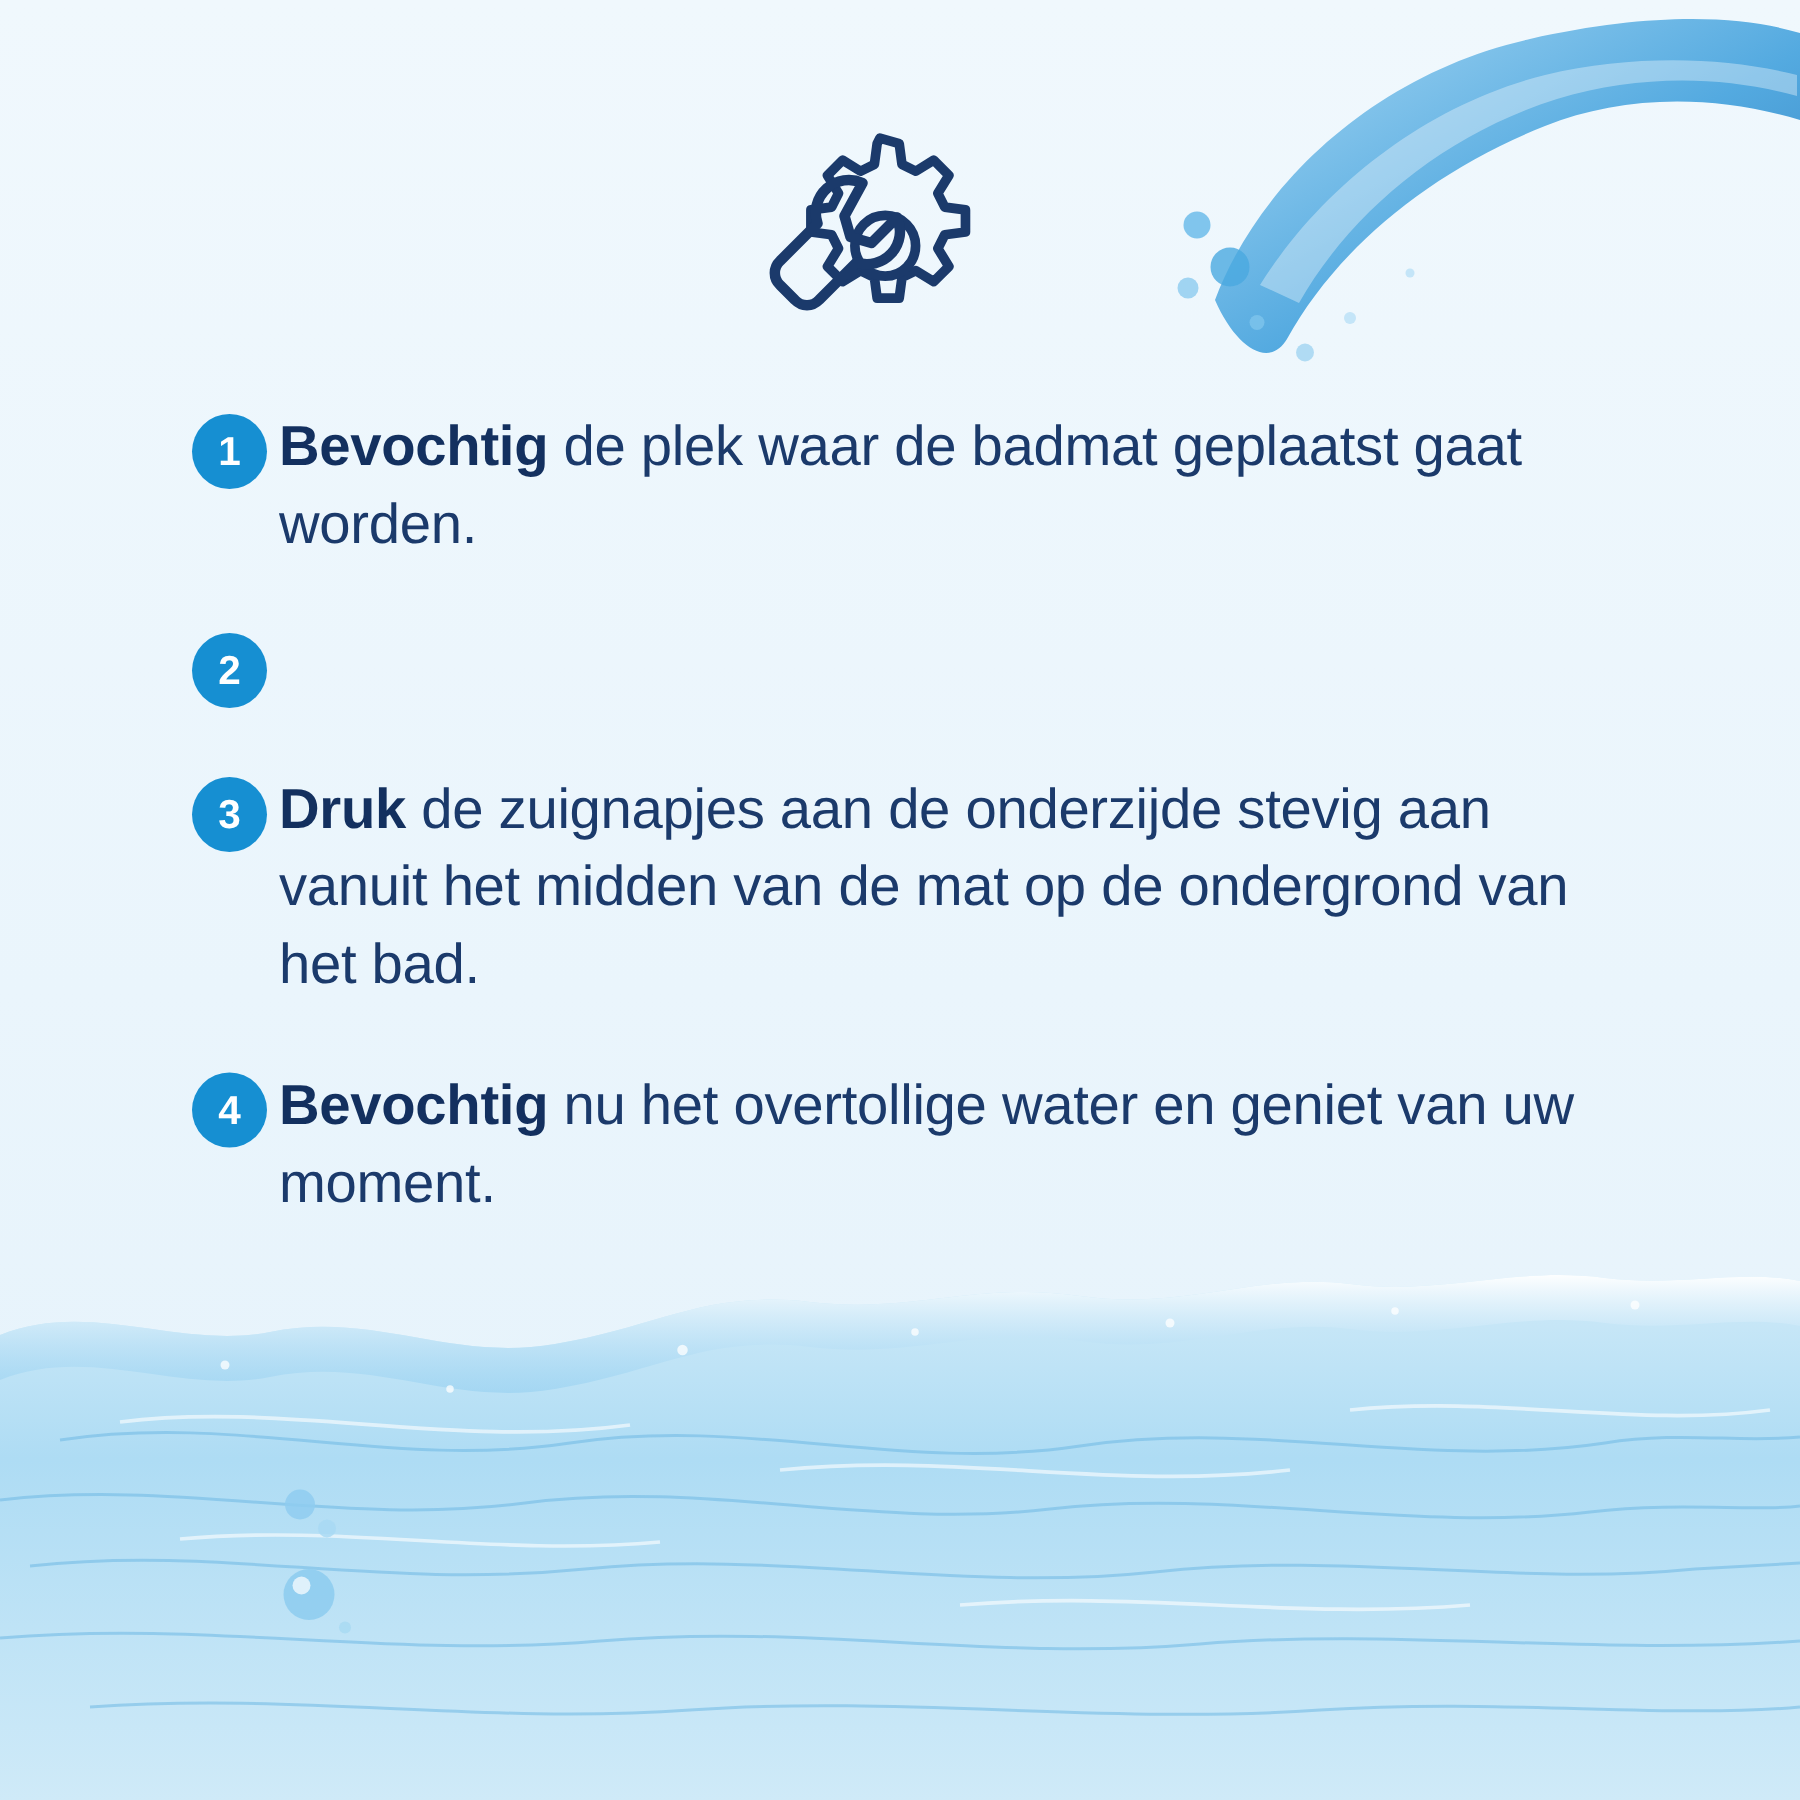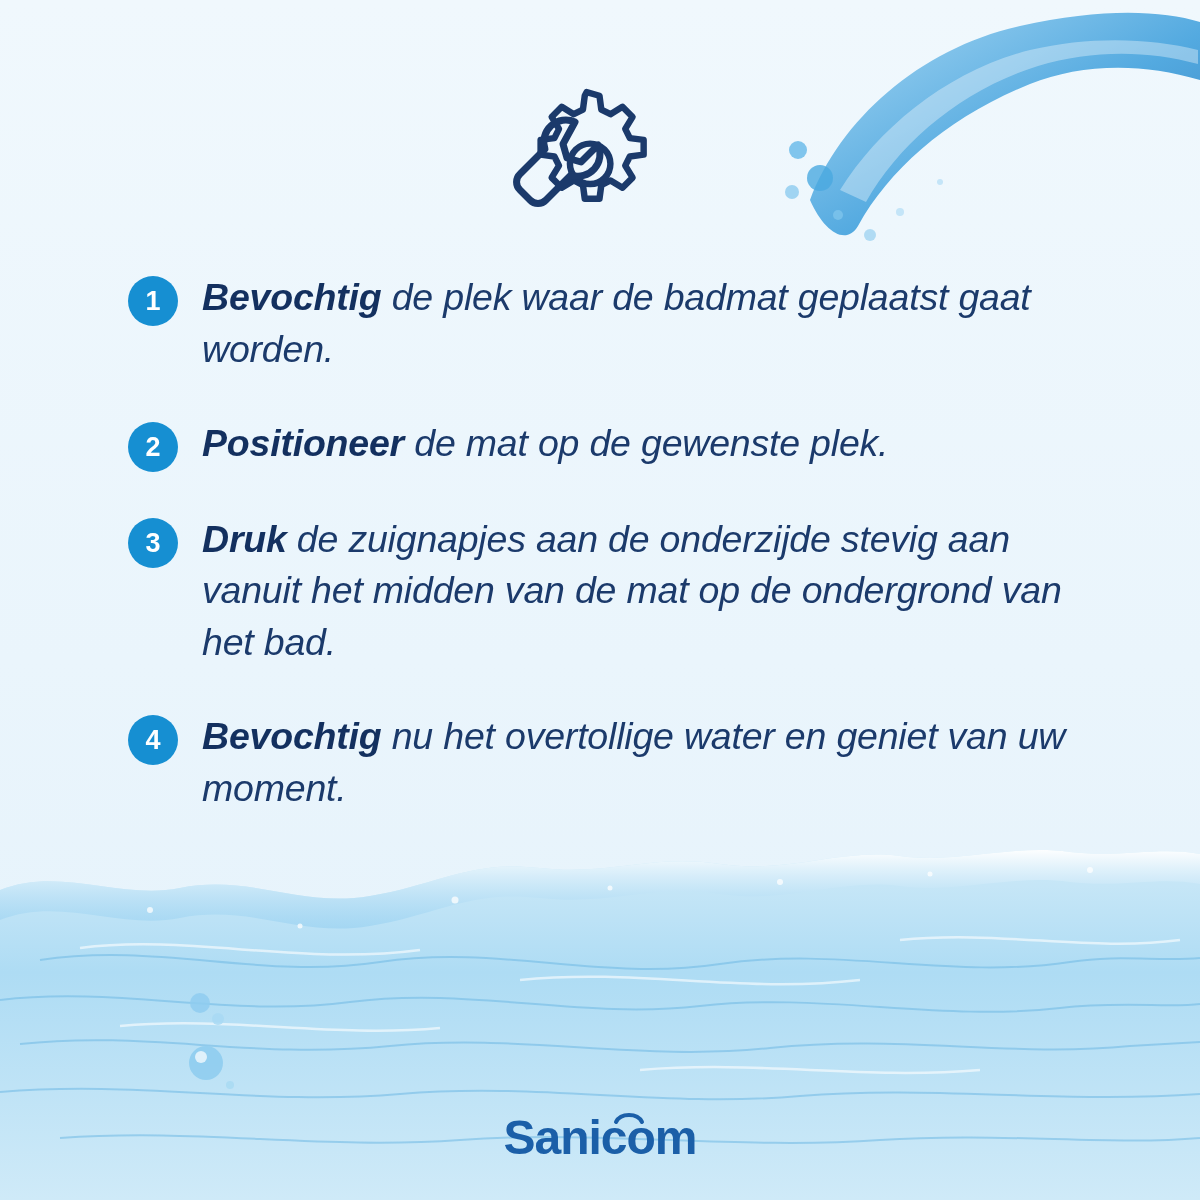--- a/index.html
+++ b/index.html
@@ -62,27 +62,26 @@
     border-radius: 50%;
     background: #168fd2;
     color: #ffffff;
     font-size: 27px;
     font-weight: bold;
     line-height: 50px;
     text-align: center;
     margin-top: 4px;
   }
   .step-text {
-    margin-left: 24px;
+    margin-left: 8px;
     font-size: 37.5px;
     line-height: 1.38;
     color: #1b3a6b;
     letter-spacing: -0.2px;
     max-width: 905px;
-    font-style: italic;
   }
   .step-text .lead {
     font-weight: bold;
     color: #13305f;
   }
 
   
   .water {
     position: absolute;
     left: 0;
@@ -155,21 +154,20 @@
 
   <div class="steps">
 
     <div class="step">
       <div class="badge">1</div>
       <div class="step-text"><span class="lead">Bevochtig</span><span> de plek waar de badmat geplaatst gaat worden.</span></div>
     </div>
 
     <div class="step">
       <div class="badge">2</div>
-      <div class="step-text"><span class="lead">Positioneer</span><span> de mat op de gewenste plek.</span></div>
     </div>
 
     <div class="step">
       <div class="badge">3</div>
       <div class="step-text"><span class="lead">Druk</span><span> de zuignapjes aan de onderzijde stevig aan vanuit het midden van de mat op de ondergrond van het bad.</span></div>
     </div>
 
     <div class="step">
       <div class="badge">4</div>
       <div class="step-text"><span class="lead">Bevochtig</span><span> nu het overtollige water en geniet van uw moment.</span></div>
@@ -225,20 +223,14 @@
   <div class="droplets">
     <svg viewBox="0 0 90 120" xmlns="http://www.w3.org/2000/svg">
       <circle cx="30" cy="18" r="10" fill="#8fcdf0" opacity="0.85"></circle>
       <circle cx="48" cy="34" r="6" fill="#a8d9f3" opacity="0.85"></circle>
       <circle cx="36" cy="78" r="17" fill="#8fcdf0" opacity="0.9"></circle>
       <circle cx="31" cy="72" r="6" fill="#ffffff" opacity="0.7"></circle>
       <circle cx="60" cy="100" r="4" fill="#a8d9f3" opacity="0.8"></circle>
     </svg>
   </div>
 
-  <div class="logo">
-    <svg width="220" height="70" viewBox="0 0 220 70" xmlns="http://www.w3.org/2000/svg">
-      <text x="110" y="52" text-anchor="middle" font-family="Liberation Sans, sans-serif" font-size="48" font-weight="bold" fill="#1b5fa8" letter-spacing="-1">Sanicom</text>
-      <path d="M126 20 a14 11 0 0 1 26 0" fill="none" stroke="#1b5fa8" stroke-width="4" stroke-linecap="round"></path>
-    </svg>
-  </div>
 
 </div>
 
 </body></html>

